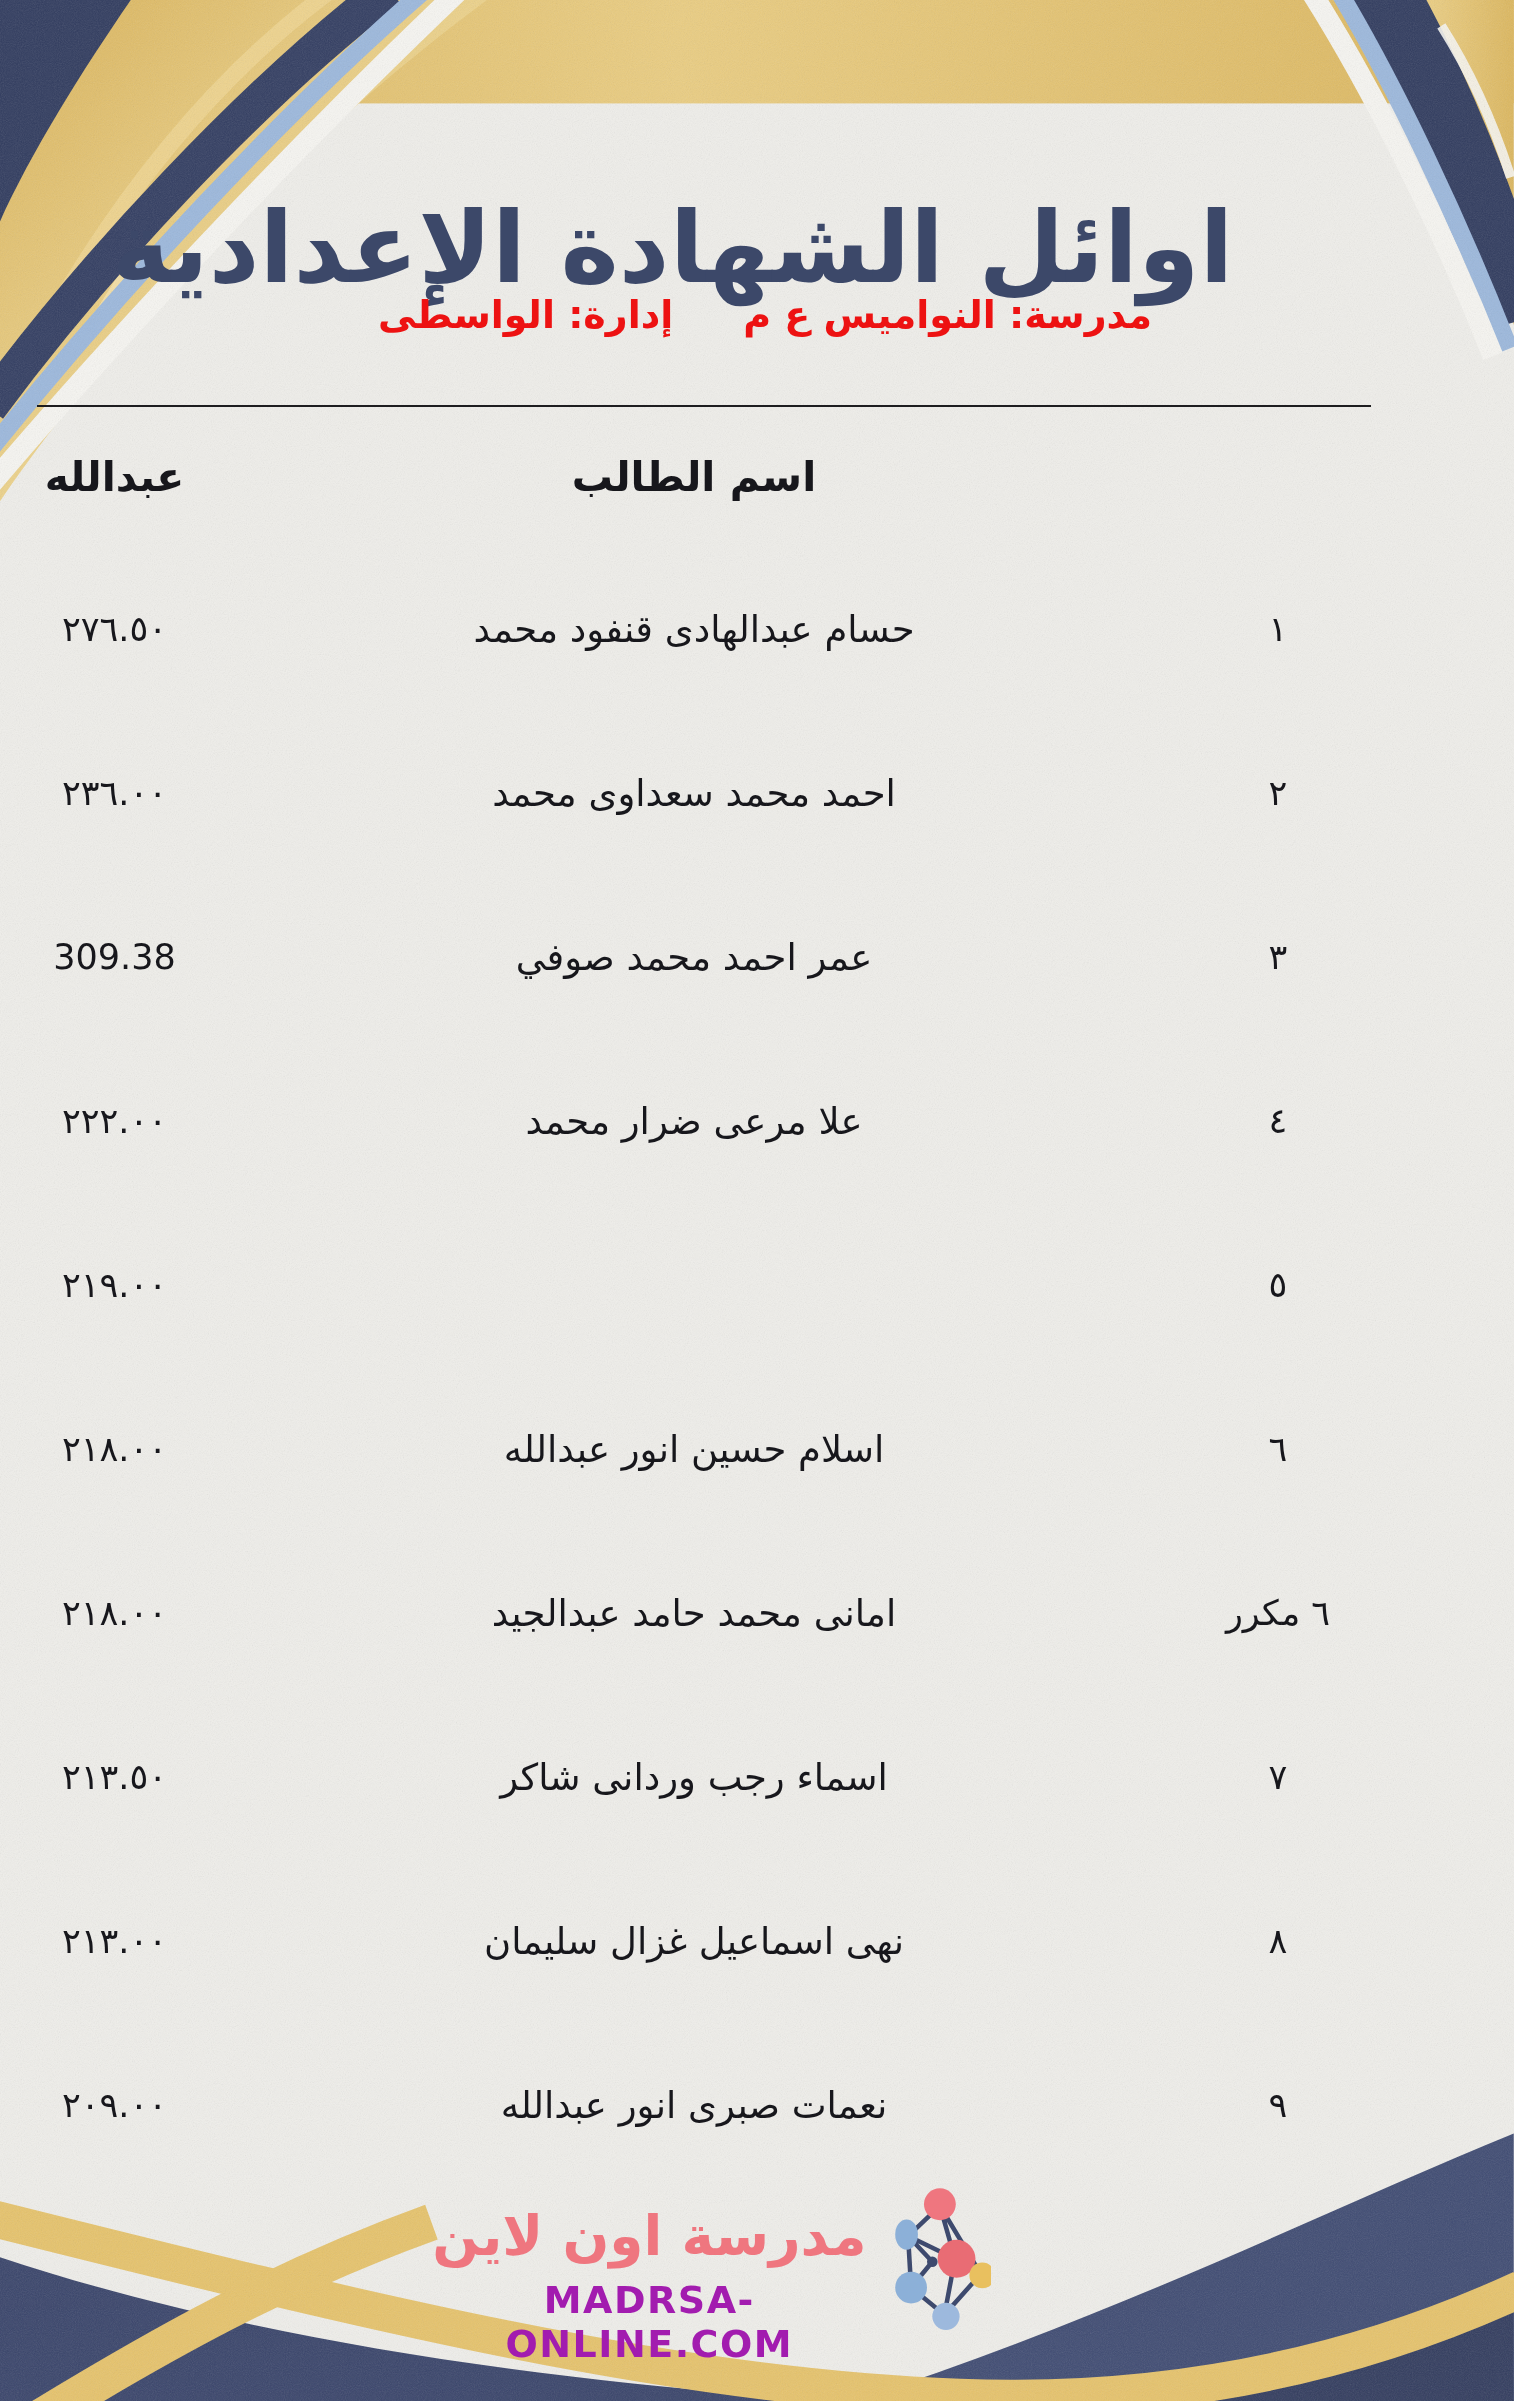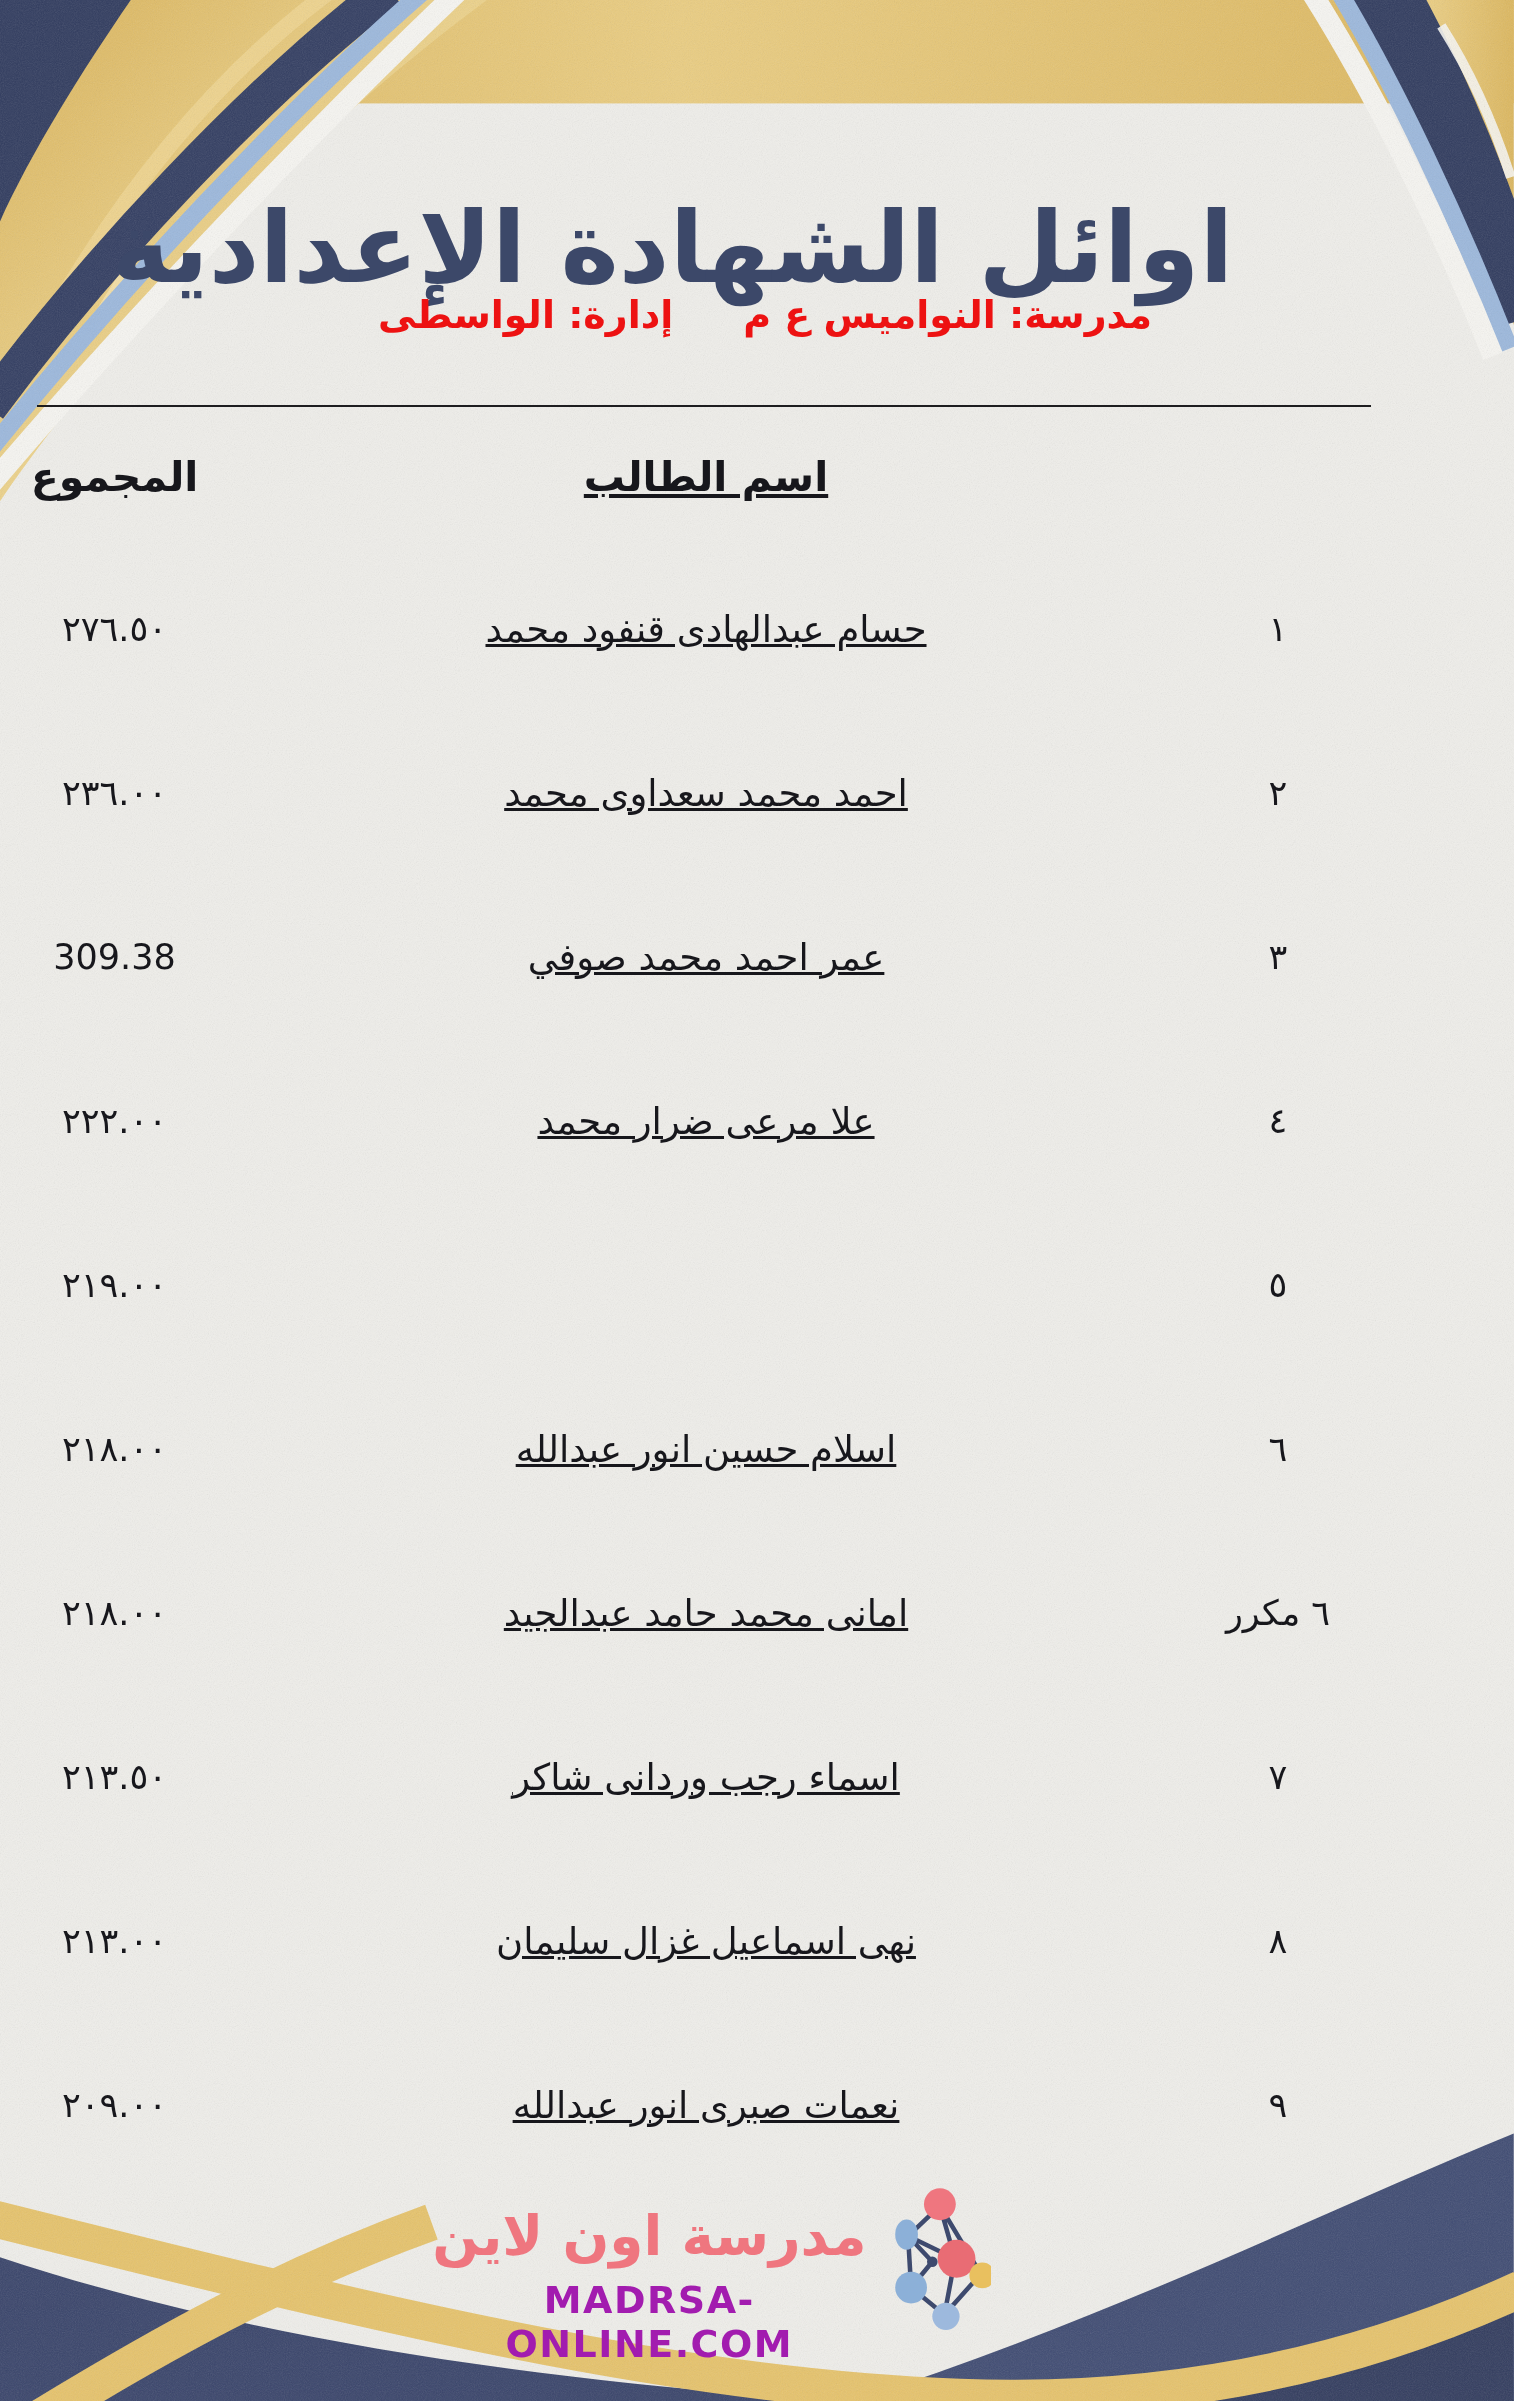--- a/index.html
+++ b/index.html
@@ -28,21 +28,21 @@
     position:absolute;top:405px;left:74px;width:1334px;height:2.2px;
     background:#1d1d1f;
   }
   .trow{position:absolute;left:0;width:1515px;height:68px;}
   .cell{
     position:absolute;top:0;height:68px;
     display:flex;align-items:center;justify-content:center;
     color:#17171c;font-size:37px;white-space:nowrap;
   }
   .cell.rank {left:1197px;width:236px;font-size:35px;}
-  .cell.name {left:392px;width:702px;text-decoration:underline;}
+  .cell.name {left:380px;width:702px;}
   .cell.total{left:37px;width:229px;font-size:35px;}
   .thead{top:443px;}
   .thead .cell{font-weight:bold;font-size:41px;}
   .logo{
     position:absolute;top:2177px;left:452px;width:576px;height:170px;
     display:flex;direction:ltr;align-items:flex-start;
   }
   .logo-text{flex:1;text-align:center;margin-top:25px;}
   .logo-ar{font-size:55px;font-weight:bold;color:#ef767f;line-height:1.25;}
   .logo-en{font-size:38px;font-weight:bold;color:#a21caf;letter-spacing:1.5px;margin-top:7.4px;text-align:center;}
@@ -108,21 +108,21 @@
 
   <div class="subtitle">
     <span>مدرسة: النواميس ع م</span>
     <span>إدارة: الواسطى</span>
   </div>
 
   <div class="sep"></div>
 
   <div class="trow thead">
     <div class="cell name">اسم الطالب</div>
-    <div class="cell total">المجموع</div>
+    <div class="cell total">عبدالله</div>
   </div>
 
   <div id="rows">
     <div class="trow" style="top: 595px;">
       <div class="cell rank">١</div>
       <div class="cell name">حسام عبدالهادى قنفود محمد</div>
       <div class="cell total">٢٧٦.٥٠</div>
     </div>
 
     <div class="trow" style="top: 759px;">

